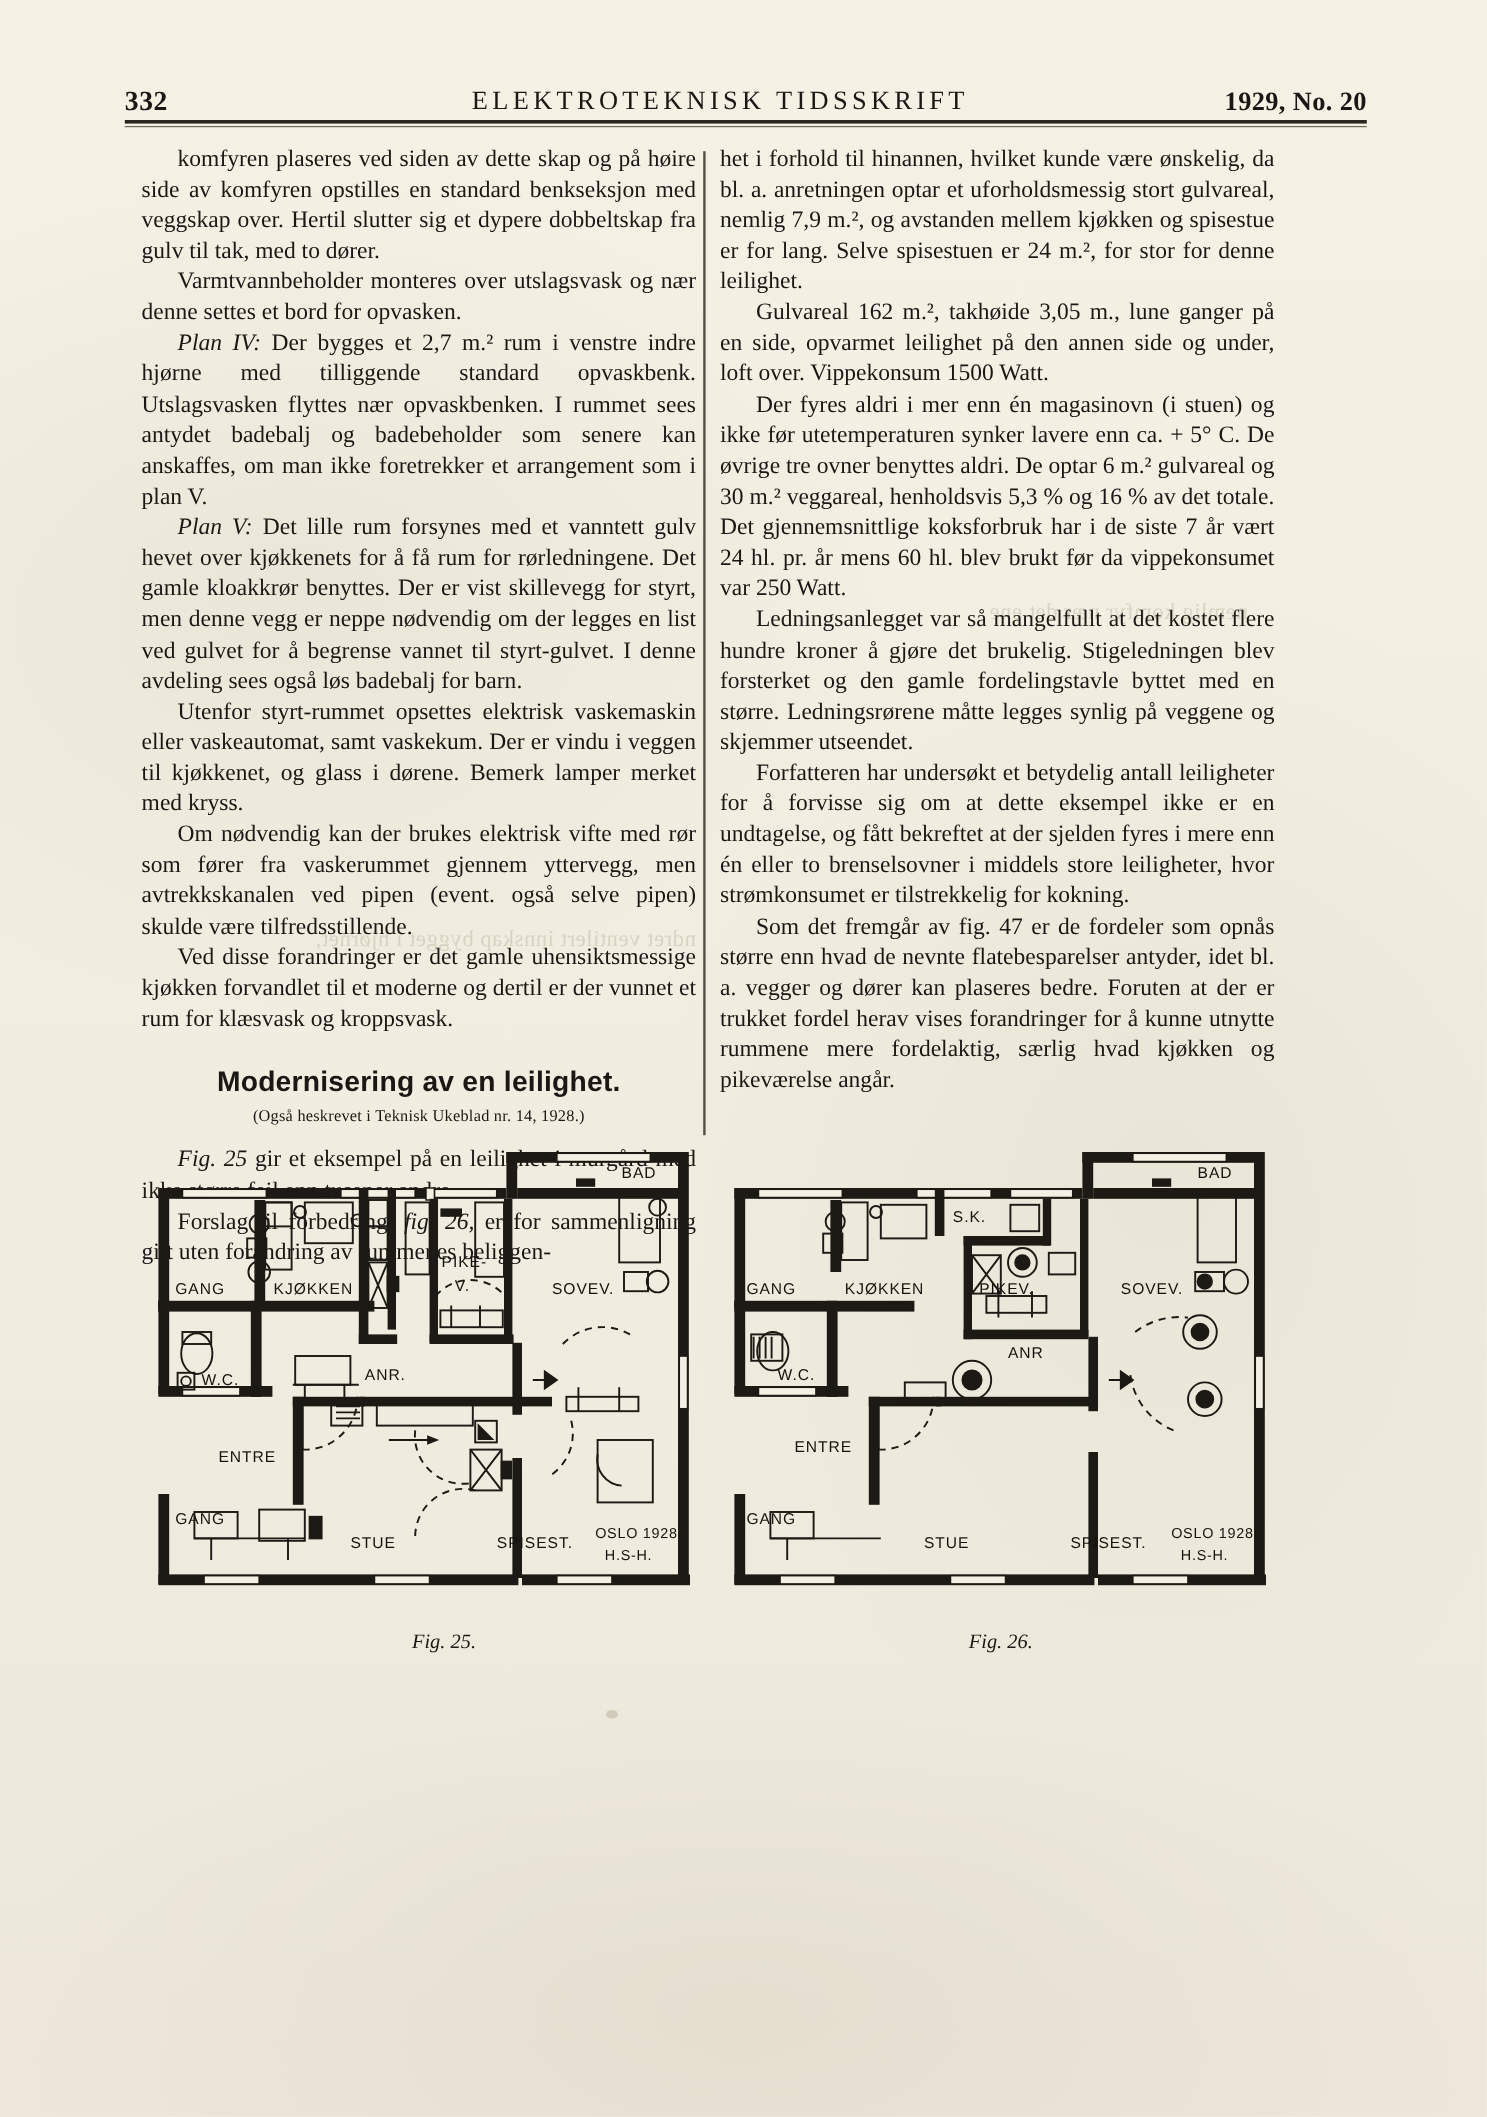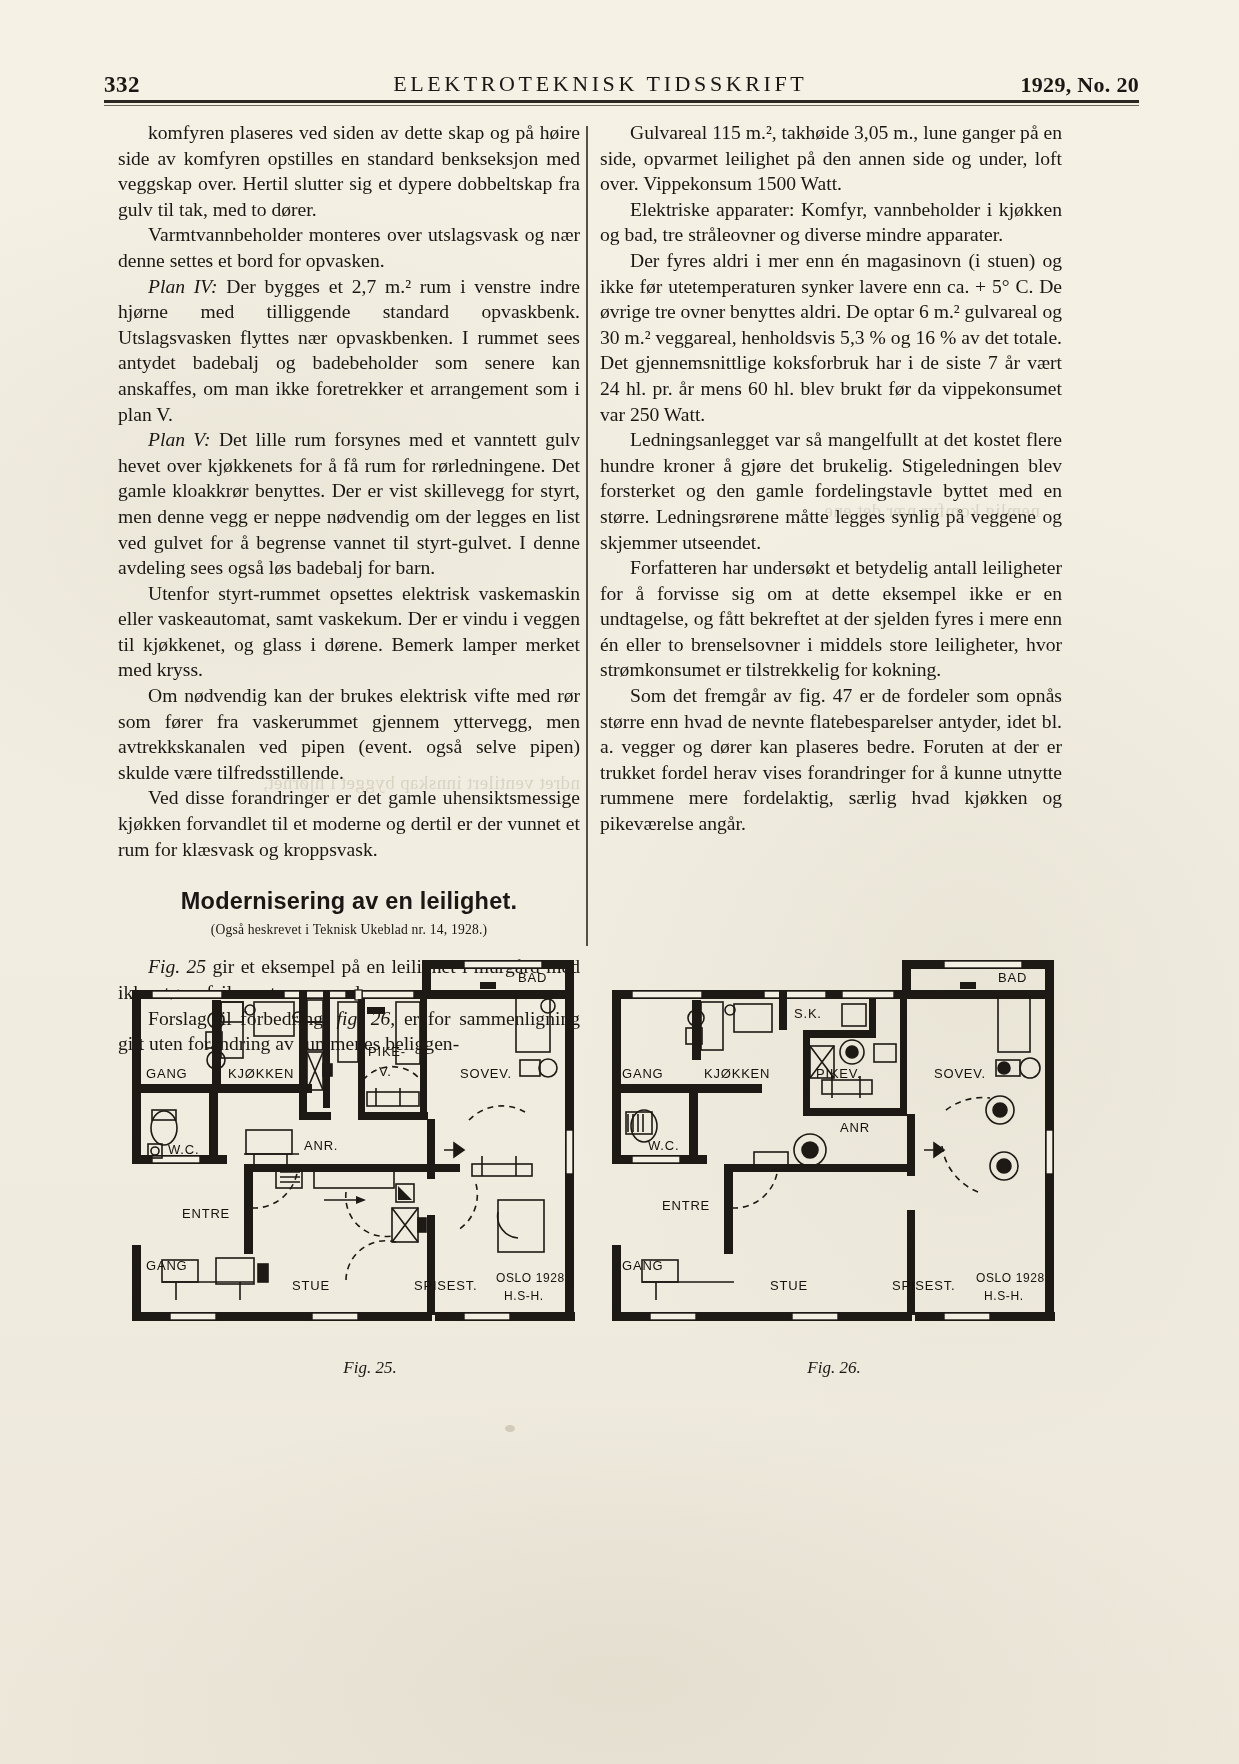--- a/index.html
+++ b/index.html
@@ -137,22 +137,22 @@
     <p>Ved disse forandringer er det gamle uhensiktsmessige kjøkken forvandlet til et moderne og dertil er der vunnet et rum for klæsvask og kroppsvask.</p>
 
     <p class="art-head">Modernisering av en leilighet.</p>
     <p class="art-sub">(Også heskrevet i Teknisk Ukeblad nr. 14, 1928.)</p>
 
     <p><span class="it">Fig. 25</span> gir et eksempel på en leilighet i murgård med ikke større feil enn tusener andre.</p>
     <p>Forslag til forbedring, <span class="it">fig. 26,</span> er for sammenligning gitt uten forandring av rummenes beliggen-</p>
   </div>
 
   <div class="col col-right">
-    <p>Gulvareal 115 m.², takhøide 3,05 m., lune ganger på en side, opvarmet leilighet på den annen side og under, loft over.  Vippekonsum 1500 Watt.</p>
-    <p>Elektriske apparater:  Komfyr, vannbeholder i kjøkken og bad, tre stråleovner og diverse mindre apparater.</p>
+    <p class="noind">het i forhold til hinannen, hvilket kunde være ønskelig, da bl. a. anretningen optar et uforholdsmessig stort gulvareal, nemlig 7,9 m.², og avstanden mellem kjøkken og spisestue er for lang.  Selve spisestuen er 24 m.², for stor for denne leilighet.</p>
+    <p>Gulvareal 162 m.², takhøide 3,05 m., lune ganger på en side, opvarmet leilighet på den annen side og under, loft over.  Vippekonsum 1500 Watt.</p>
     <p>Der fyres aldri i mer enn én magasinovn (i stuen) og ikke før utetemperaturen synker lavere enn ca. + 5° C.  De øvrige tre ovner benyttes aldri. De optar 6 m.² gulvareal og 30 m.² veggareal, henholdsvis 5,3 % og 16 % av det totale.  Det gjennemsnittlige koksforbruk har i de siste 7 år vært 24 hl. pr. år mens 60 hl. blev brukt før da vippekonsumet var 250 Watt.</p>
     <p>Ledningsanlegget var så mangelfullt at det kostet flere hundre kroner å gjøre det brukelig.  Stigeledningen blev forsterket og den gamle fordelingstavle byttet med en større.  Ledningsrørene måtte legges synlig på veggene og skjemmer utseendet.</p>
     <p>Forfatteren har undersøkt et betydelig antall leiligheter for å forvisse sig om at dette eksempel ikke er en undtagelse, og fått bekreftet at der sjelden fyres i mere enn én eller to brenselsovner i middels store leiligheter, hvor strømkonsumet er tilstrekkelig for kokning.</p>
     <p>Som det fremgår av fig. 47 er de fordeler som opnås større enn hvad de nevnte flatebesparelser antyder, idet bl. a. vegger og dører kan plaseres bedre.  Foruten at der er trukket fordel herav vises forandringer for å kunne utnytte rummene mere fordelaktig, særlig hvad kjøkken og pikeværelse angår.</p>
   </div>
 
   <div class="figs">
 
     <div class="fig fig-a">
       <svg viewBox="0 0 460 390" width="460" height="390">

